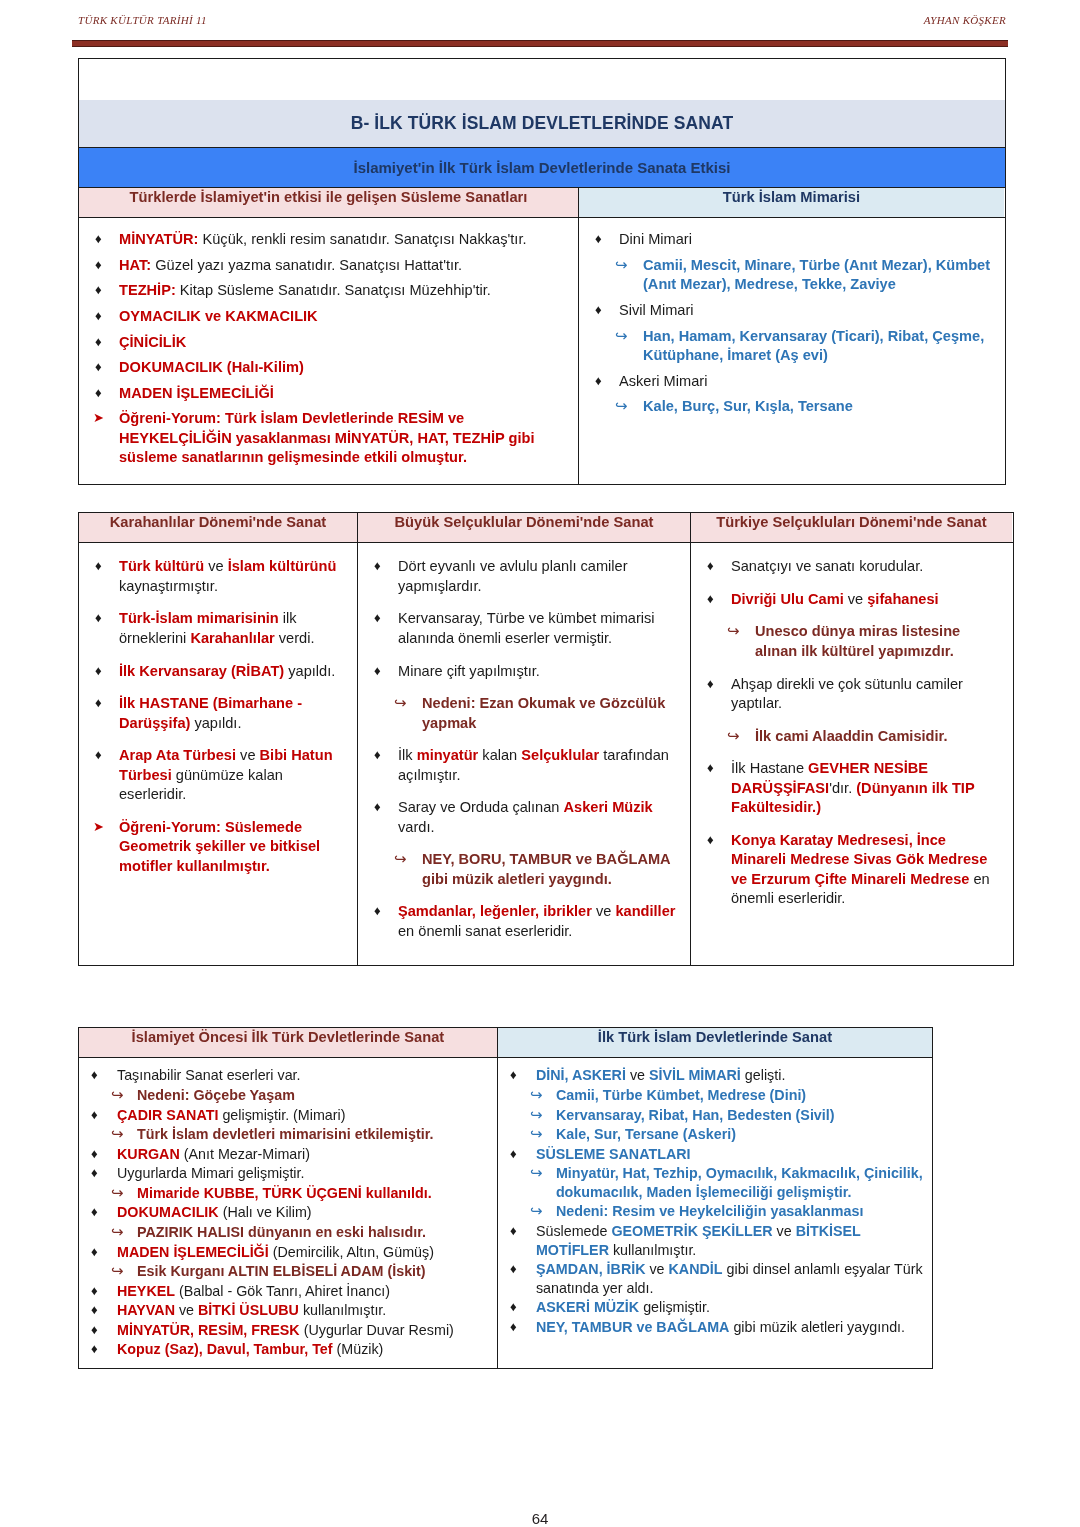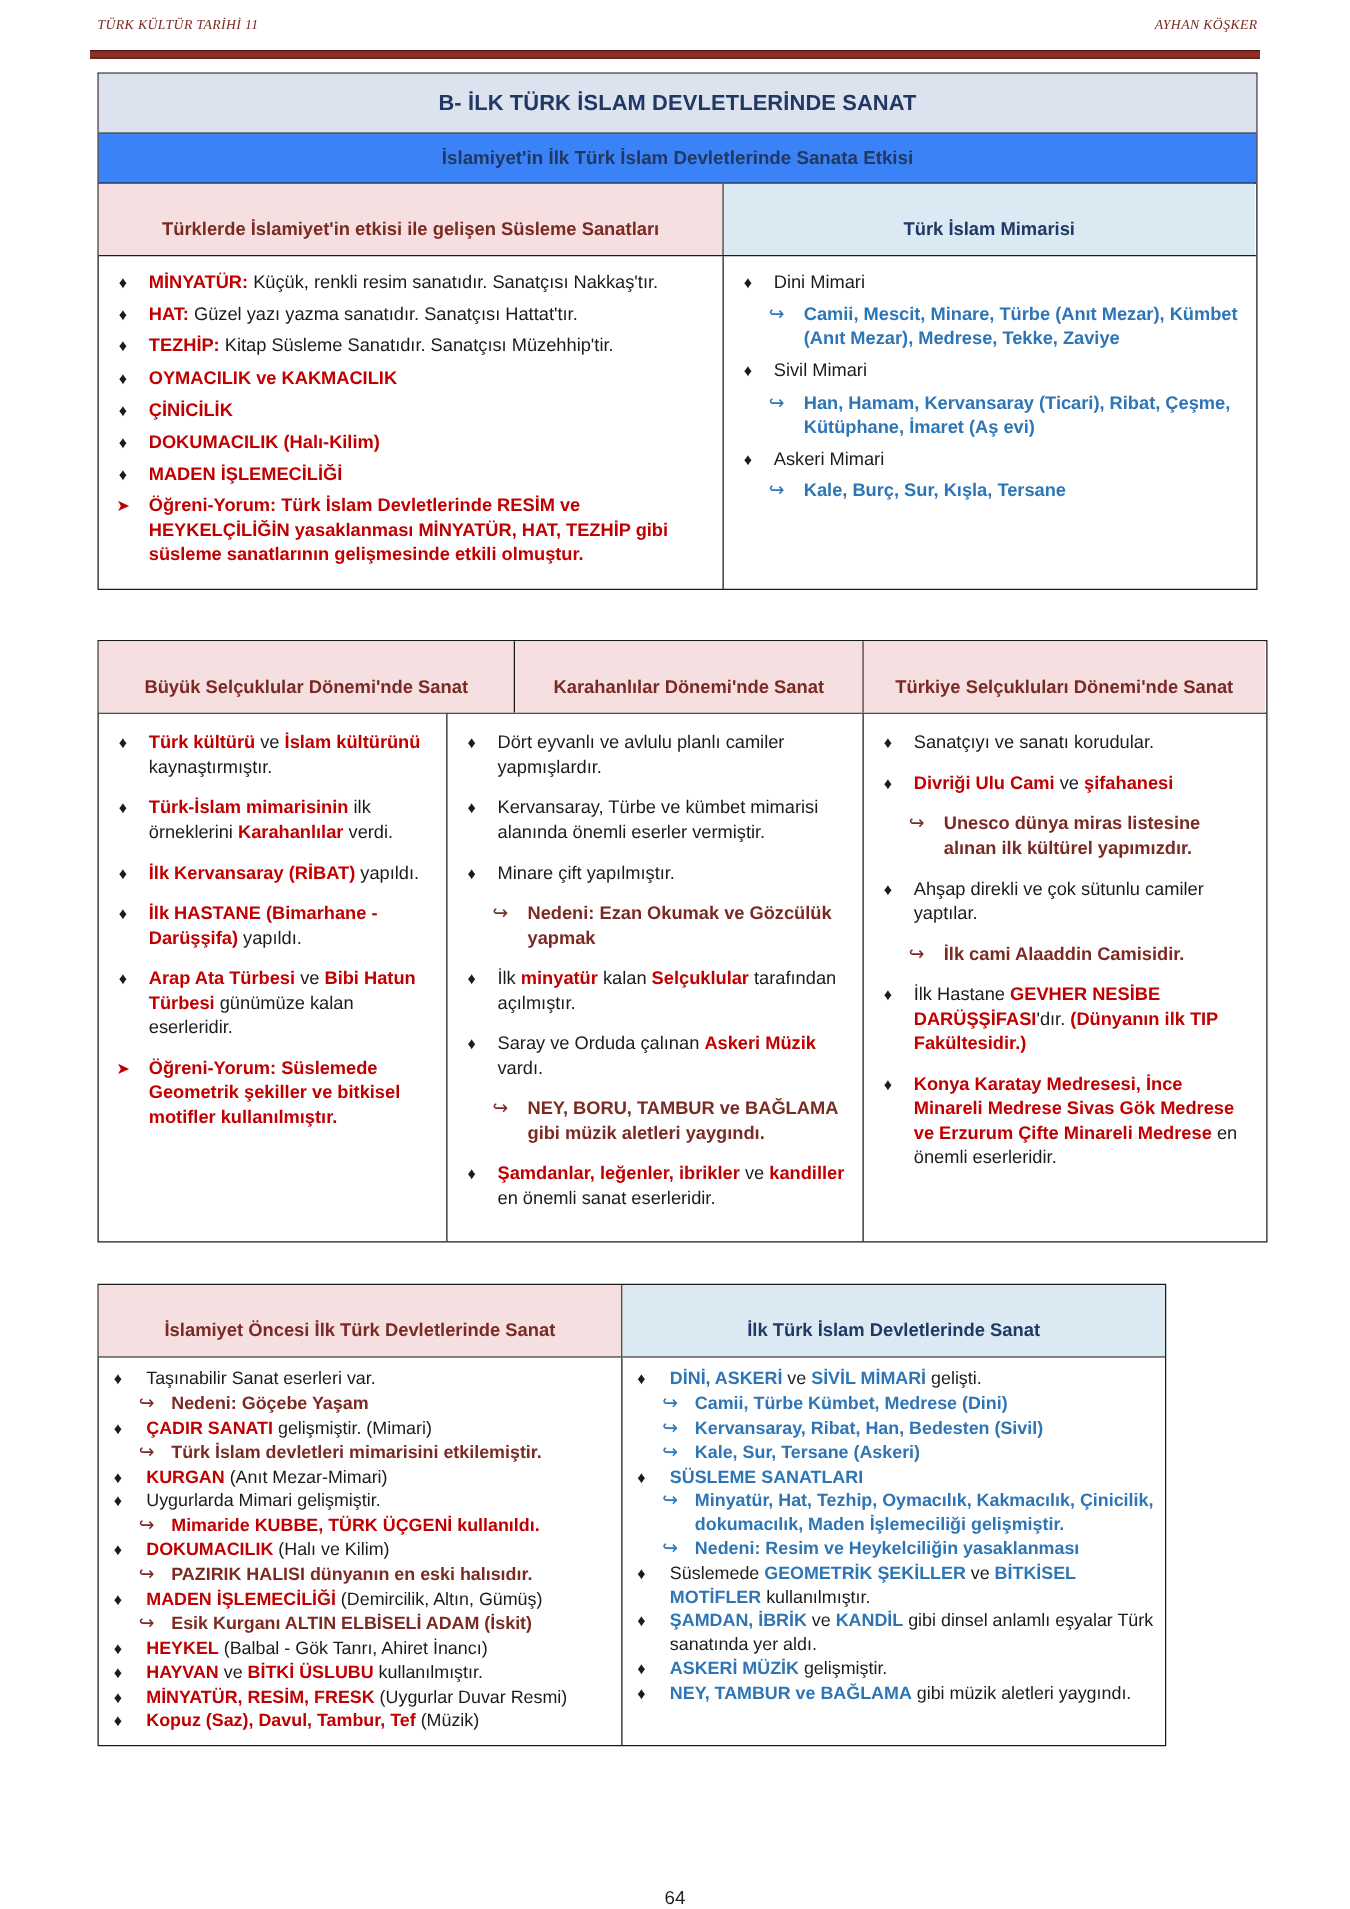--- a/index.html
+++ b/index.html
@@ -65,34 +65,35 @@
     text-align: center;
     box-sizing: border-box;
   }
   .band-title {
     background: #dce2ee;
     font-size: 17.5px;
     font-weight: bold;
     color: #1f3864;
     padding: 13px 6px 13px;
     letter-spacing: .1px;
+    margin-top: 41px;
   }
   .band-sub {
     background: #3b82f6;
     font-size: 15px;
     font-weight: bold;
     color: #1f3864;
     padding: 11px 6px 11px;
   }
   .hcell {
     box-sizing: border-box;
     text-align: center;
     font-size: 14.7px;
     font-weight: bold;
-    padding: 28px 8px 11px;
+    padding: 0 8px 11px;
     line-height: 1.25;
   }
   .h-pink  { background: #f6dfe0; color: #7b2a23; }
   .h-blue  { background: #dbeaf2; color: #1f3864; }
   .vdiv    { border-right: 1.6px solid #1b1b1b; }
   .bodycell {
     box-sizing: border-box;
     padding: 10px 10px 10px 6px;
   }
 
@@ -223,22 +224,22 @@
             <li class="sub"><span class="bul hand blue">↪</span><span class="b">Han, Hamam, Kervansaray (Ticari),  Ribat, Çeşme, Kütüphane, İmaret (Aş evi)</span></li>
             <li class=""><span class="bul">♦</span><span class="nb">Askeri Mimari</span></li>
             <li class="sub"><span class="bul hand blue">↪</span><span class="b">Kale, Burç, Sur, Kışla, Tersane</span></li>
           </ul>
       </div>
     </div>
   </div>
 
   <div class="tbl" id="tbl2">
     <div class="row bandrow">
+      <div class="hcell c1 h-pink vdiv">Karahanlılar Dönemi'nde Sanat</div>
       <div class="hcell c2 h-pink vdiv">Büyük Selçuklular Dönemi'nde Sanat</div>
-      <div class="hcell c1 h-pink vdiv">Karahanlılar Dönemi'nde Sanat</div>
       <div class="hcell c3 h-pink">Türkiye Selçukluları Dönemi'nde Sanat</div>
     </div>
     <div class="row bodyrow">
       <div class="bodycell c1 vdiv">
         <ul class="lst">
             <li class=""><span class="bul">♦</span><span class="r">Türk kültürü</span><span class="nb"> ve </span><span class="r">İslam kültürünü</span><span class="nb"> kaynaştırmıştır.</span></li>
             <li class=""><span class="bul">♦</span><span class="r">Türk-İslam mimarisinin</span><span class="nb"> ilk örneklerini </span><span class="r">Karahanlılar</span><span class="nb"> verdi.</span></li>
             <li class=""><span class="bul">♦</span><span class="r">İlk Kervansaray (RİBAT)</span><span class="nb"> yapıldı.</span></li>
             <li class=""><span class="bul">♦</span><span class="r">İlk HASTANE (Bimarhane - Darüşşifa)</span><span class="nb"> yapıldı.</span></li>
             <li class=""><span class="bul">♦</span><span class="r">Arap Ata Türbesi</span><span class="nb"> ve </span><span class="r">Bibi Hatun Türbesi</span><span class="nb"> günümüze kalan eserleridir.</span></li>

